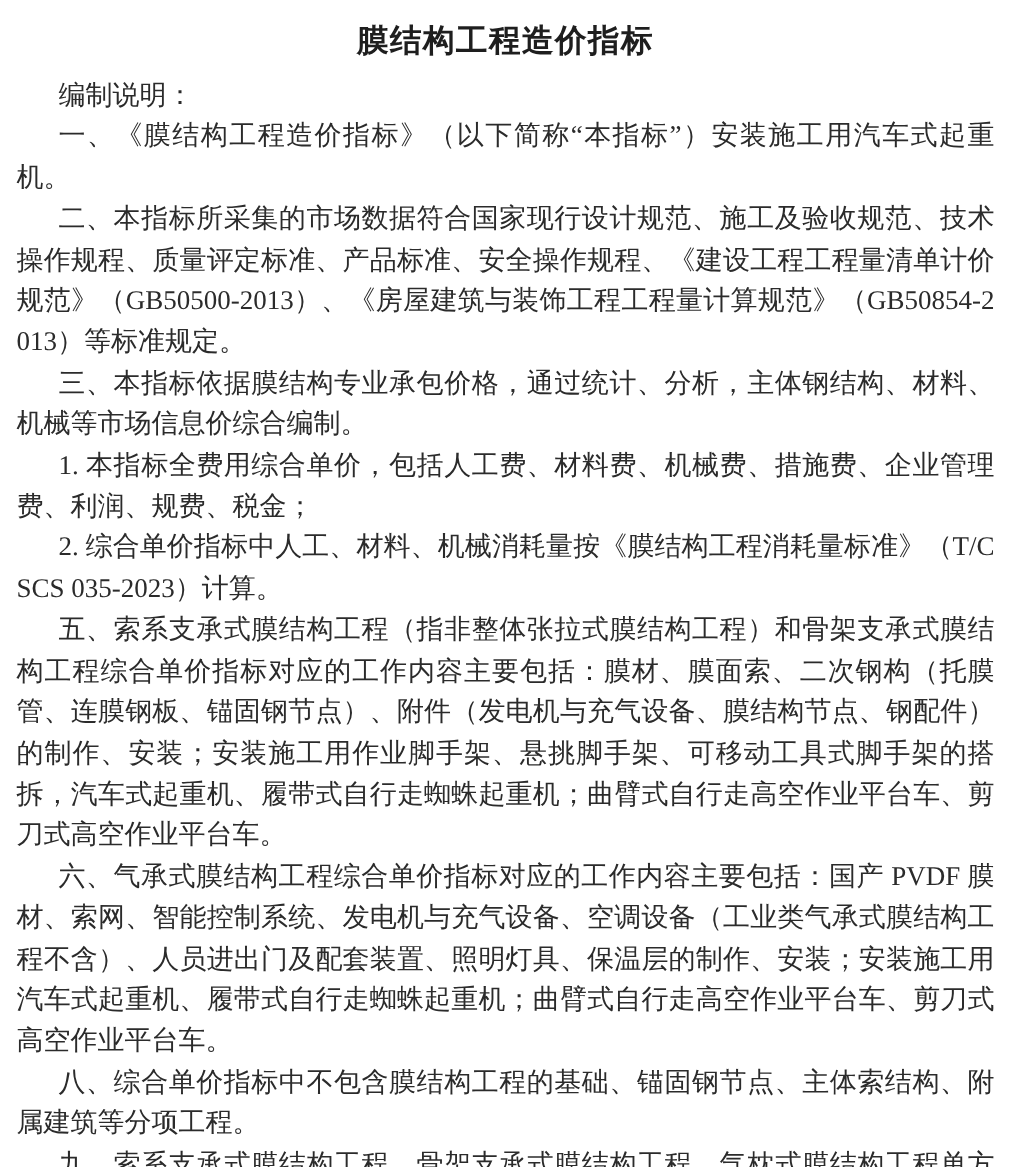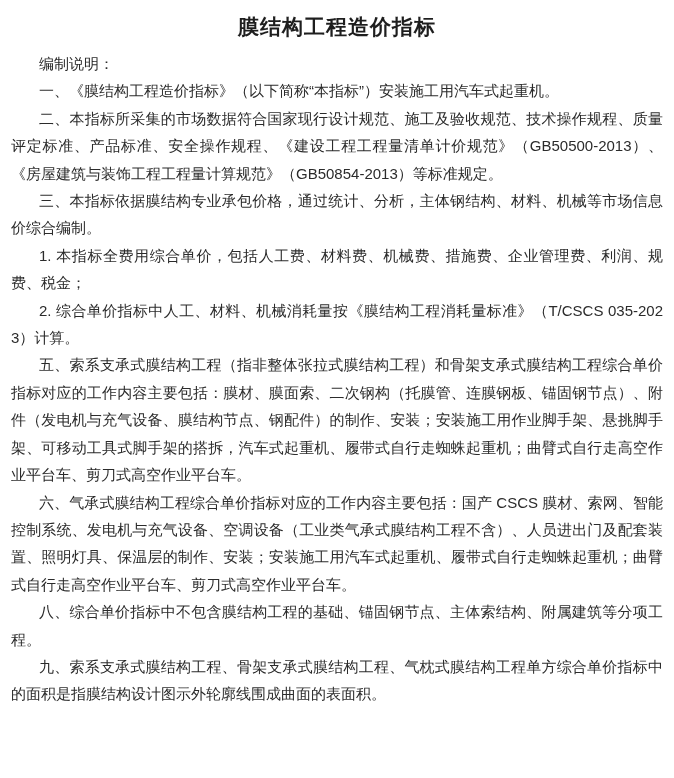--- a/index.html
+++ b/index.html
@@ -11,50 +11,50 @@
     height: 778px;
     background: #ffffff;
     overflow: hidden;
   }
   .page {
     box-sizing: border-box;
     width: 674px;
     height: 778px;
     padding: 10px 11px 0 11px;
     background: #ffffff;
-    font-family: Liberation Sans, sans-serif;
+    font-family: Liberation Serif, serif;
     color: #2b2b2b;
   }
   .doc-title {
     font-size: 21px;
     font-weight: 700;
     text-align: center;
     letter-spacing: 1px;
     color: #1e1e1e;
     margin: 3px 0 9px 0;
   }
   .body-line {
-    font-size: 15px;
+    font-size: 18px;
     line-height: 27.4px;
     margin: 0;
     text-align: justify;
     text-indent: 28px;
     color: #2b2b2b;
     word-break: break-all;
   }
 </style>
 </head>
 <body>
 
 <div class="page">
   <h1 class="doc-title">膜结构工程造价指标</h1>
   <p class="body-line">编制说明：</p>
   <p class="body-line">一、《膜结构工程造价指标》（以下简称“本指标”）安装施工用汽车式起重机。</p>
   <p class="body-line">二、本指标所采集的市场数据符合国家现行设计规范、施工及验收规范、技术操作规程、质量评定标准、产品标准、安全操作规程、《建设工程工程量清单计价规范》（GB50500-2013）、《房屋建筑与装饰工程工程量计算规范》（GB50854-2013）等标准规定。</p>
   <p class="body-line">三、本指标依据膜结构专业承包价格，通过统计、分析，主体钢结构、材料、机械等市场信息价综合编制。</p>
   <p class="body-line">1. 本指标全费用综合单价，包括人工费、材料费、机械费、措施费、企业管理费、利润、规费、税金；</p>
   <p class="body-line">2. 综合单价指标中人工、材料、机械消耗量按《膜结构工程消耗量标准》（T/CSCS 035-2023）计算。</p>
   <p class="body-line">五、索系支承式膜结构工程（指非整体张拉式膜结构工程）和骨架支承式膜结构工程综合单价指标对应的工作内容主要包括：膜材、膜面索、二次钢构（托膜管、连膜钢板、锚固钢节点）、附件（发电机与充气设备、膜结构节点、钢配件）的制作、安装；安装施工用作业脚手架、悬挑脚手架、可移动工具式脚手架的搭拆，汽车式起重机、履带式自行走蜘蛛起重机；曲臂式自行走高空作业平台车、剪刀式高空作业平台车。</p>
-  <p class="body-line">六、气承式膜结构工程综合单价指标对应的工作内容主要包括：国产 CSCS 膜材、索网、智能控制系统、发电机与充气设备、空调设备（工业类气承式膜结构工程不含）、人员进出门及配套装置、照明灯具、保温层的制作、安装；安装施工用汽车式起重机、履带式自行走蜘蛛起重机；曲臂式自行走高空作业平台车、剪刀式高空作业平台车。</p>
+  <p class="body-line">六、气承式膜结构工程综合单价指标对应的工作内容主要包括：国产 PVDF 膜材、索网、智能控制系统、发电机与充气设备、空调设备（工业类气承式膜结构工程不含）、人员进出门及配套装置、照明灯具、保温层的制作、安装；安装施工用汽车式起重机、履带式自行走蜘蛛起重机；曲臂式自行走高空作业平台车、剪刀式高空作业平台车。</p>
   <p class="body-line">八、综合单价指标中不包含膜结构工程的基础、锚固钢节点、主体索结构、附属建筑等分项工程。</p>
   <p class="body-line">九、索系支承式膜结构工程、骨架支承式膜结构工程、气枕式膜结构工程单方综合单价指标中的面积是指膜结构设计图示外轮廓线围成曲面的表面积。</p>
 
 </div>
 
 </body></html>

